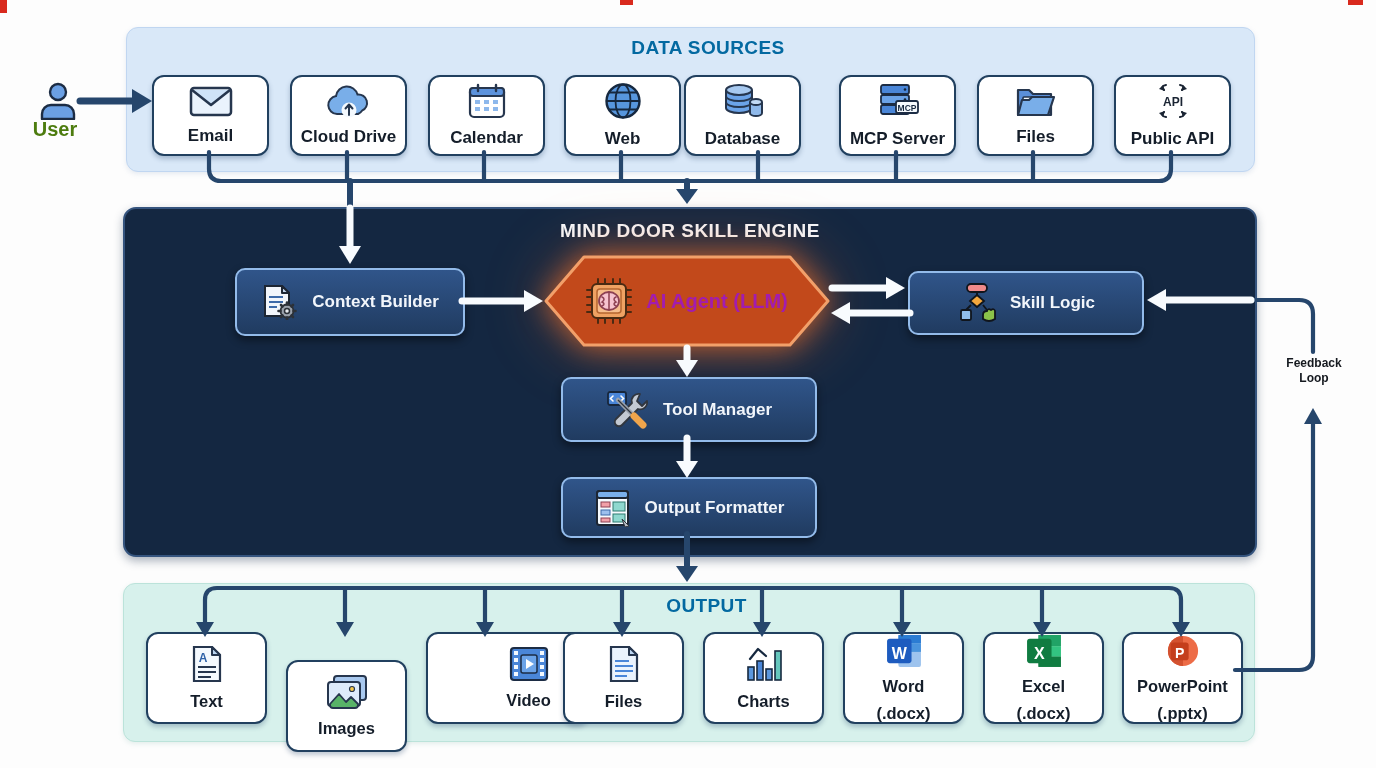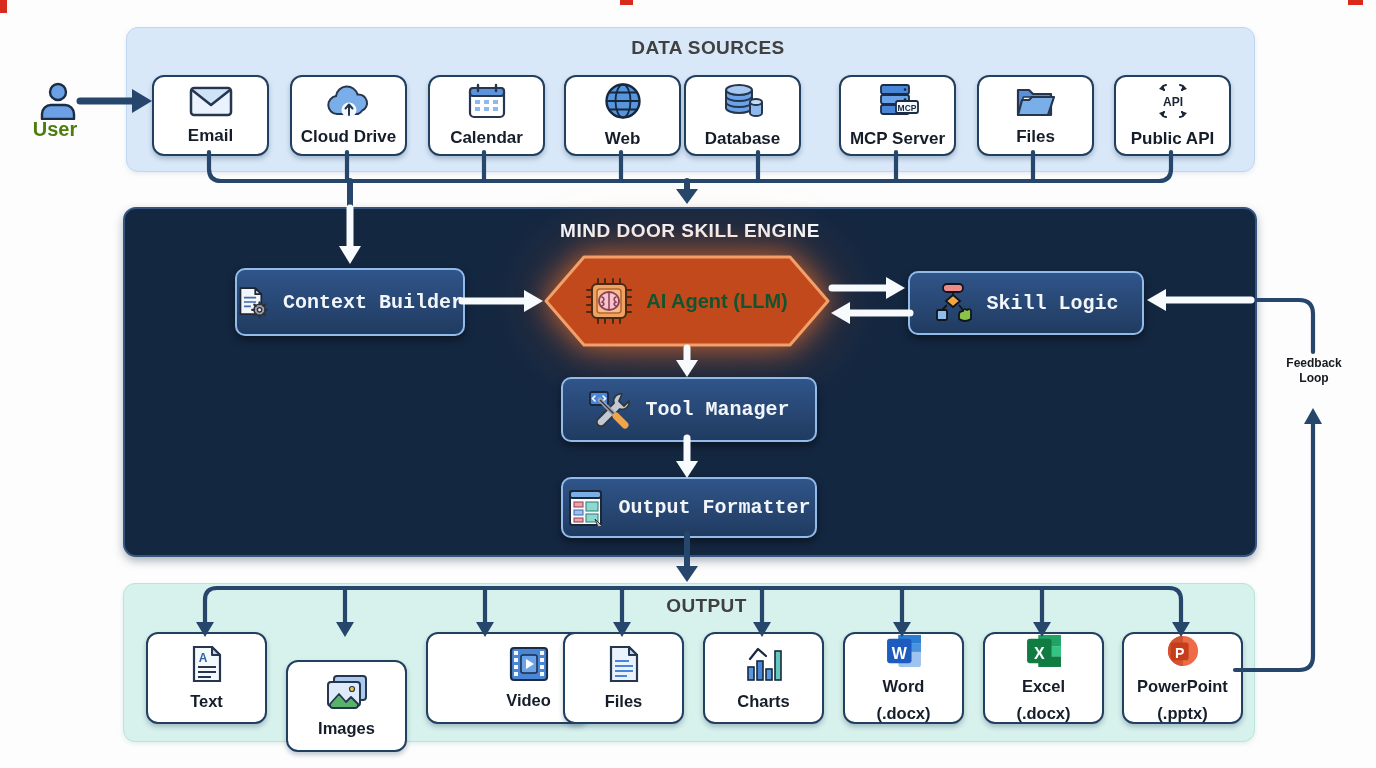--- a/index.html
+++ b/index.html
@@ -2,21 +2,21 @@
 <html><head>
 <meta charset="utf-8">
 <style>
   html,body{margin:0;padding:0;background:#ffffff;}
   .stage{position:relative;width:1376px;height:768px;background:#fdfdfd;overflow:hidden;
          font-family:"Liberation Sans",sans-serif;color:#17202c;}
   .abs{position:absolute;}
 
   
   .panel-title{position:absolute;left:0;right:0;text-align:center;font-weight:800;
-               font-size:19px;letter-spacing:.4px;color:#404040;padding-left:35px;}
+               font-size:19px;letter-spacing:.4px;color:#0369a1;padding-left:35px;}
   .ds-panel{left:126px;top:27px;width:1127px;height:143px;background:#d9e8f8;
             border:1.5px solid #c0d6f1;border-radius:12px;box-shadow:0 2px 5px rgba(120,150,190,.18);}
   .out-panel{left:123px;top:583px;width:1130px;height:157px;background:#d7f1ec;
              border:1.5px solid #bbe3da;border-radius:12px;box-shadow:0 2px 5px rgba(110,170,160,.18);}
   .engine-panel{left:123px;top:207px;width:1130px;height:346px;background:#142741;
                 border:2px solid #35547e;border-radius:13px;box-shadow:0 4px 10px rgba(20,40,70,.35);}
   .engine-title{position:absolute;left:0;right:0;top:11px;text-align:center;font-weight:700;
                 font-size:19px;letter-spacing:.5px;color:#f4f8fd;}
 
   
@@ -25,26 +25,26 @@
         display:flex;flex-direction:column;align-items:center;justify-content:center;gap:9px;}
   .card .lbl{font-size:17px;font-weight:700;color:#141d29;white-space:nowrap;line-height:1.15;}
   .out-card{width:117px;height:88px;}
   .out-card .lbl{font-size:16.5px;}
   .sub{font-size:16.5px;font-weight:700;color:#141d29;line-height:1.1;margin-top:-1px;}
 
   
   .node{position:absolute;display:flex;align-items:center;justify-content:center;gap:13px;
         background:linear-gradient(180deg,#30558a 0%,#203b60 100%);
         border:2px solid #93bbea;border-radius:10px;box-shadow:0 4px 9px rgba(0,0,0,.45);}
-  .node .nlbl{font-size:20px;font-weight:600;color:#f2f6fb;white-space:nowrap;font-family:Liberation Mono, monospace;}
+  .node .nlbl{font-size:17px;font-weight:600;color:#f2f6fb;white-space:nowrap;}
 
   .hex-wrap{position:absolute;left:544px;top:255px;width:286px;height:92px;
             filter:drop-shadow(0 0 14px rgba(255,115,40,.65)) drop-shadow(0 0 30px rgba(255,115,40,.35));}
   .hex-content{position:absolute;inset:0;display:flex;align-items:center;justify-content:center;gap:14px;}
-  .hex-content .nlbl{font-size:20px;font-weight:700;color:#14532d;white-space:nowrap;}
+  .hex-content .nlbl{font-size:20px;font-weight:700;color:#a21caf;white-space:nowrap;}
 
   
   .user-label{position:absolute;left:14px;top:118px;width:82px;text-align:center;
               font-size:20px;font-weight:700;color:#4d7c0f;}
   .feedback-label{position:absolute;left:1258px;top:356px;width:112px;text-align:center;
                   font-size:12px;font-weight:600;color:#15191f;line-height:1.25;}
   svg.lines{position:absolute;left:0;top:0;pointer-events:none;}
   .artifact{position:absolute;background:#d92a1e;}
 </style>
 </head>

